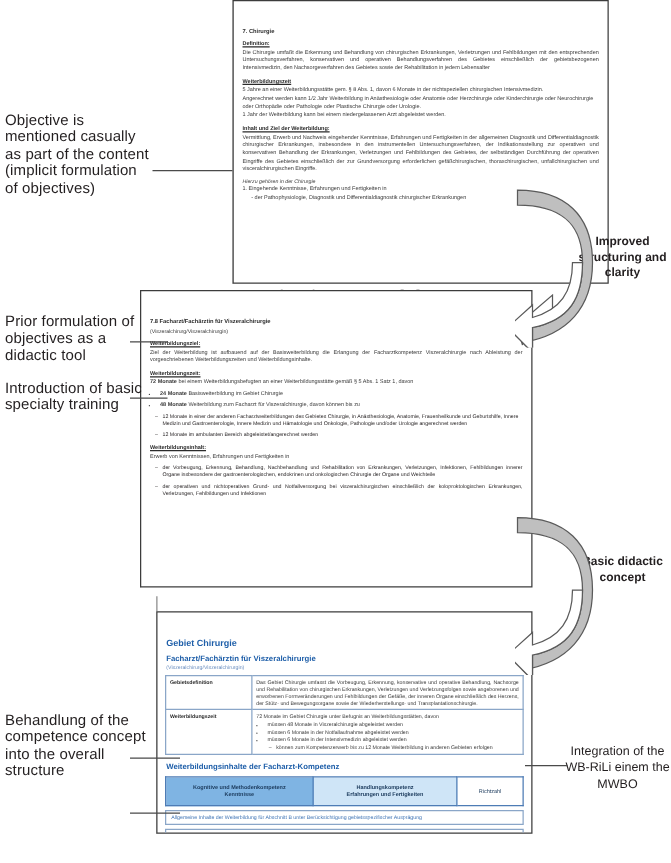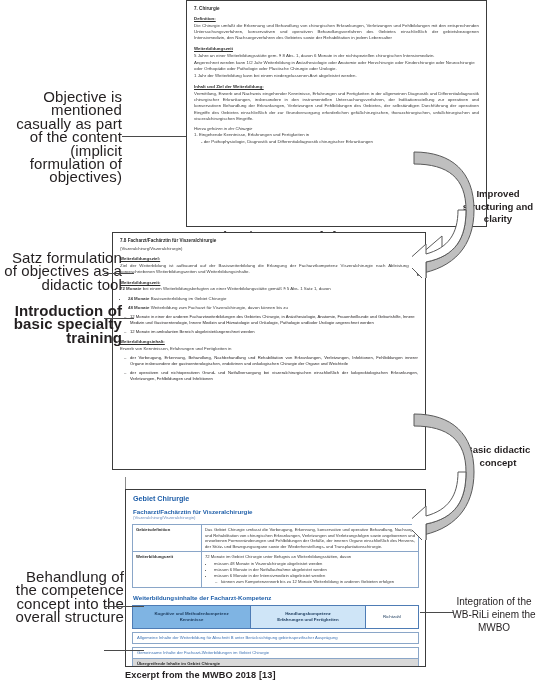--- a/index.html
+++ b/index.html
@@ -9,25 +9,24 @@
     font-family:"Liberation Sans", sans-serif;
     color:#231f20;
     overflow:hidden;
     position:relative;
   }
   .canvas{position:relative;width:537px;height:690px;}
 
   
   .ann{
     position:absolute;
-    font-size:15px;
+    font-size:12px;
     line-height:13.4px;
     color:#231f20;
     letter-spacing:.1px;
-    text-align:right;
   }
   .ann-right{
     position:absolute;
     font-size:9.6px;
     line-height:12.6px;
     font-weight:bold;
     color:#231f20;
     text-align:center;
   }
 
@@ -36,21 +35,21 @@
   .vrule{position:absolute;background:#8a8a8a;width:1px;}
 
   
   .doc{
     position:absolute;
     background:#fff;
     border:1px solid #3c3c3c;
     box-sizing:border-box;
     overflow:hidden;
   }
-  .doc-inner{padding:5px 7px 4px 7px;}
+  .doc-inner{padding:5px 7px 4px 7px;margin-top:16px;}
   .caption{
     position:absolute;
     font-size:9.2px;
     font-weight:bold;
     color:#231f20;
     letter-spacing:.1px;
     white-space:nowrap;
   }
 
   
@@ -218,29 +217,28 @@
         </table>
 
       <div style="height:3px;"></div>
       <div class="rowline blue" style="border-top:1px solid #8aa6c8;">Allgemeine Inhalte der Weiterbildung für Abschnitt B unter Berücksichtigung gebietsspezifischer Ausprägung</div>
       <div style="height:3px;"></div>
       <div class="rowline blue" style="border-top:1px solid #8aa6c8;">Gemeinsame Inhalte der Facharzt-Weiterbildungen im Gebiet Chirurgie</div>
       <div class="rowline rowgrey">Übergreifende Inhalte im Gebiet Chirurgie</div>
 
     </div>
   </div>
-  <div class="caption" style="left:125px;top:670px;">Excerpt from the MWBO 2018 [13]</div>
 
   <div class="ann" style="left:4px;top:90px;width:118px;">Objective is mentioned casually as part of the content (implicit formulation of objectives)</div>
   <div class="leader" style="left:122px;top:136px;width:64px;"></div>
 
-  <div class="ann" style="left:4px;top:251px;width:118px;">Satz formulation of objectives as a didactic tool</div>
+  <div class="ann" style="left:4px;top:251px;width:118px;">Prior formulation of objectives as a didactic tool</div>
   <div class="leader" style="left:104px;top:273px;width:30px;"></div>
 
-  <div class="ann" style="left:4px;top:304px;width:118px;font-weight:bold;">Introduction of basic specialty training</div>
+  <div class="ann" style="left:4px;top:304px;width:118px;">Introduction of basic specialty training</div>
   <div class="leader" style="left:104px;top:318px;width:30px;"></div>
 
   <div class="ann" style="left:4px;top:570px;width:120px;">Behandlung of the competence concept into the overall structure</div>
   <div class="leader" style="left:104px;top:606px;width:40px;"></div>
 
   <div class="leader" style="left:104px;top:650px;width:40px;"></div>
 
   <div class="ann-right" style="left:461px;top:188px;width:74px;">Improved structuring and clarity</div>
 
   <div class="ann-right" style="left:461px;top:444px;width:74px;">Basic didactic concept</div>

